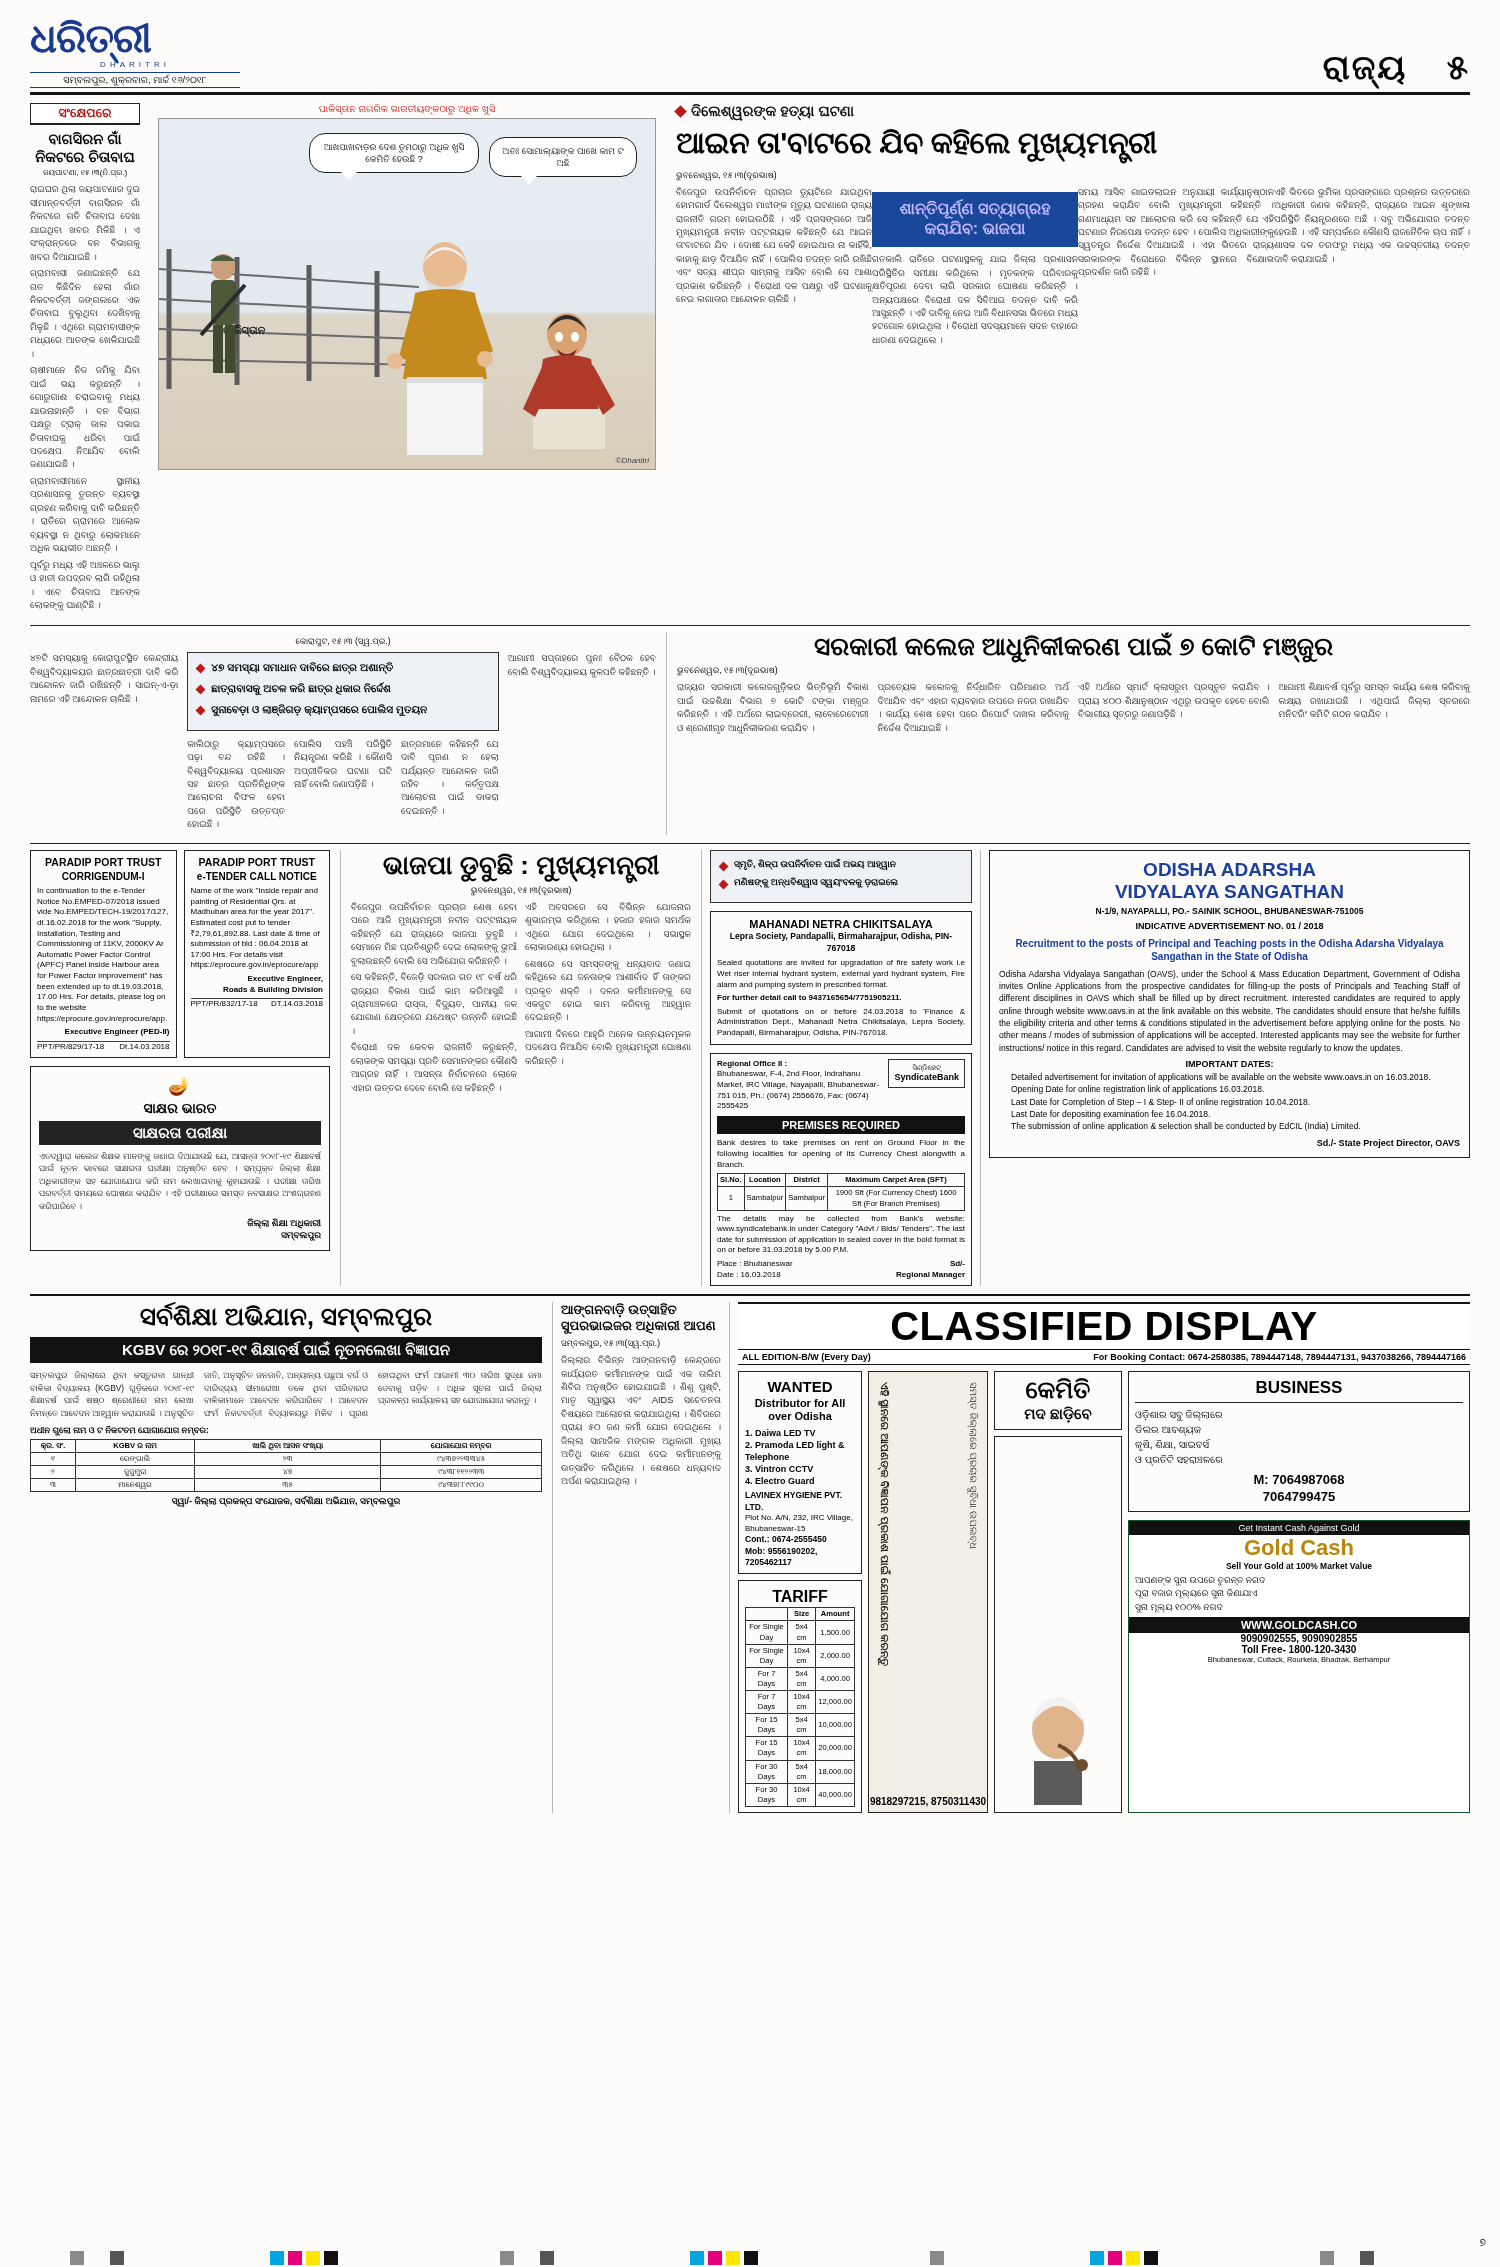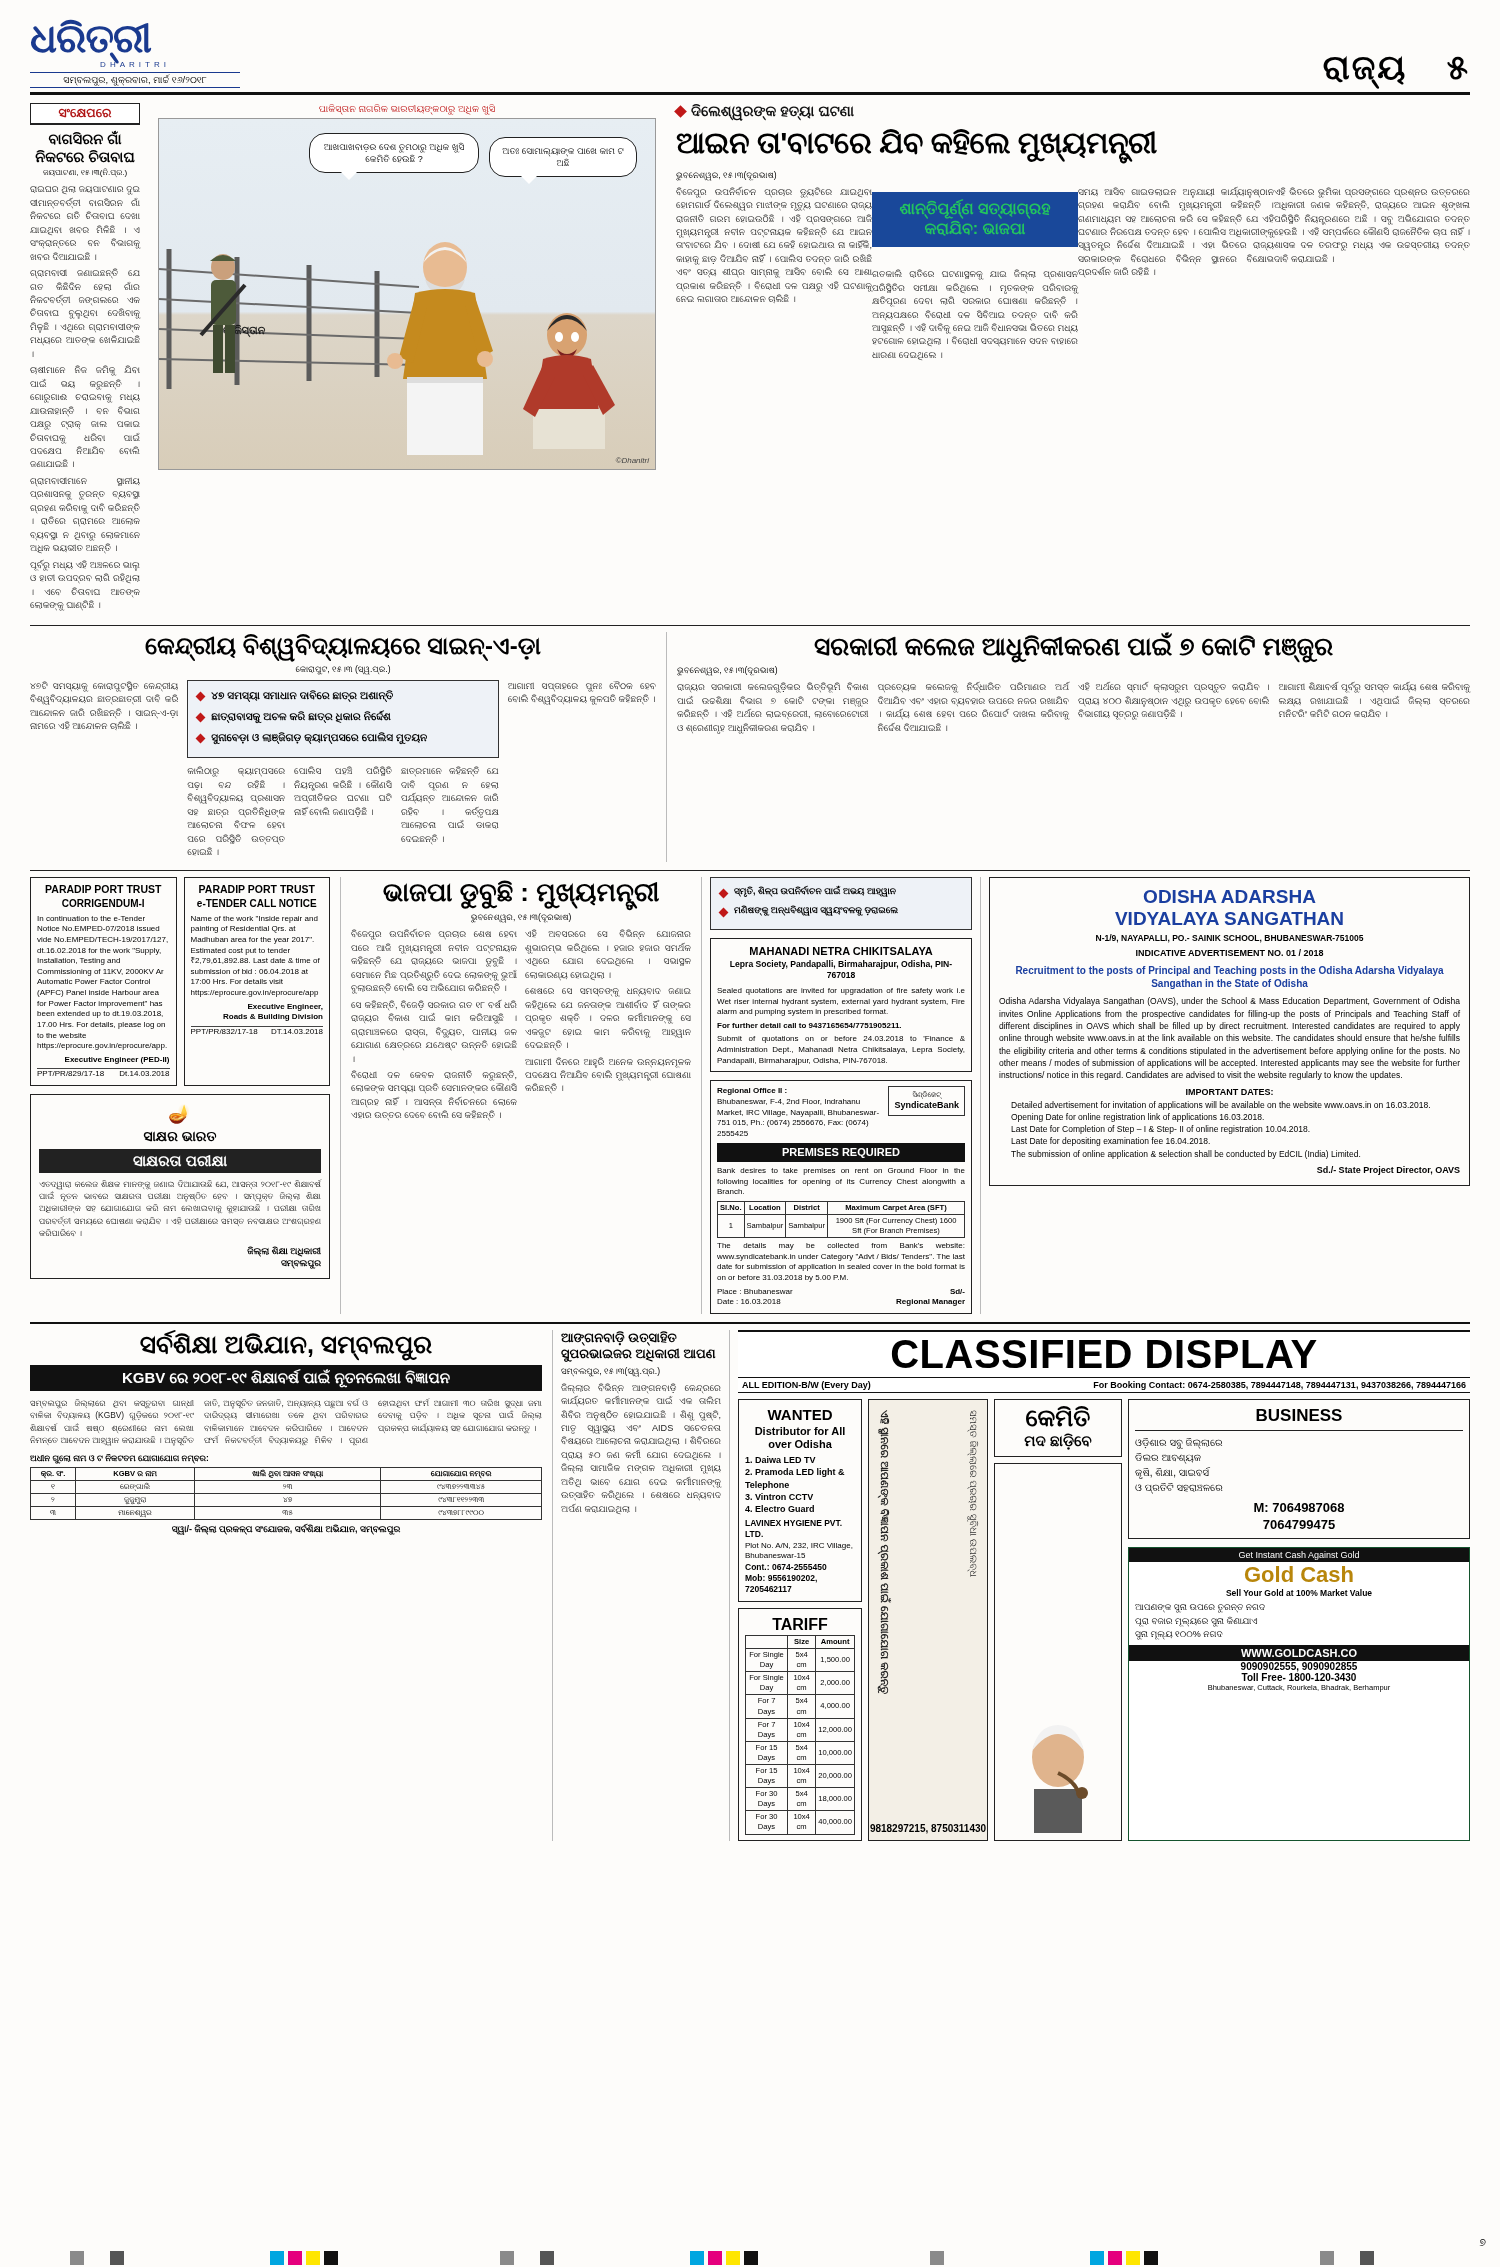--- a/index.html
+++ b/index.html
@@ -36,21 +36,21 @@
   .cartoon{position:relative;height:350px;border:1px solid #999;overflow:hidden;background:#dfe7ee;}
   .sky{position:absolute;inset:0;background:linear-gradient(#e7eef3 0%,#e2e9ef 55%,#ddd6c9 56%,#d8cdb9 100%);}
   .bubble{position:absolute;background:#fff;border:1.4px solid #222;border-radius:16px;font-size:9px;line-height:1.35;text-align:center;padding:7px 9px;}
   .bubble:after{content:"";position:absolute;width:0;height:0;border:9px solid transparent;border-top-color:#fff;bottom:-17px;left:30px;}
   .credit{position:absolute;right:6px;bottom:4px;font-size:8px;color:#444;font-style:italic;}
 
   .c3{flex:1;padding-left:10px;}
   .kicker{font-size:14.5px;font-weight:bold;color:#111;margin-bottom:6px;}
   .kicker .sq{display:inline-block;width:9px;height:9px;background:#c01818;margin-right:6px;transform:rotate(45deg);}
   .big-h{font-size:30px;font-weight:bold;line-height:1.12;letter-spacing:-.5px;}
-  .boxhl{background:#19489a;color:#22c55e;text-align:center;font-weight:bold;font-size:16px;padding:7px 4px;line-height:1.3;margin:6px 0 21px;}
+  .boxhl{background:#19489a;color:#c4b5fd;text-align:center;font-weight:bold;font-size:16px;padding:7px 4px;line-height:1.3;margin:6px 0 6px;}
 
   
   .midband{display:flex;margin-top:10px;border-top:1px solid #222;padding-top:6px;}
   .sain-h{font-size:24px;font-weight:bold;text-align:center;line-height:1.15;}
   .bulletbox{border:1px solid #333;background:#eef2f7;padding:7px 9px;font-size:10.5px;line-height:1.5;}
   .bulletbox div{position:relative;padding-left:14px;margin-bottom:5px;font-weight:bold;}
   .bulletbox div:before{content:"";position:absolute;left:0;top:5px;width:7px;height:7px;background:#c01818;transform:rotate(45deg);}
 
   
   .ad{border:1px solid #222;padding:5px 6px;font-size:8px;line-height:1.33;}
@@ -184,21 +184,20 @@
         <div style="flex:1;" class="od">
           <p>ଏହି ଭିତରେ ଭୁମିକା ପ୍ରସଙ୍ଗରେ ପ୍ରଶ୍ନର ଉତ୍ତରରେ ଅଧିକାରୀ ଜଣକ କହିଛନ୍ତି, ରାଜ୍ୟରେ ଆଇନ ଶୃଙ୍ଖଳା ପରିସ୍ଥିତି ନିୟନ୍ତ୍ରଣରେ ଅଛି । ସବୁ ଅଭିଯୋଗର ତଦନ୍ତ ହେଉଛି । ଏହି ସମ୍ପର୍କରେ କୌଣସି ରାଜନୈତିକ ଚାପ ନାହିଁ । ଶାସକ ଦଳ ତରଫରୁ ମଧ୍ୟ ଏକ ଉଚ୍ଚସ୍ତରୀୟ ତଦନ୍ତ ଦାବି କରାଯାଇଛି ।</p>
         </div>
       </div>
     </div>
   </div>
 
   <div class="midband">
 
     <div style="width:626px;padding-right:10px;">
-      <div class="sain-h">କେନ୍ଦ୍ରୀୟ ବିଶ୍ୱବିଦ୍ୟାଳୟରେ ସାଇନ୍-ଏ-ଡ଼ା</div>
       <div class="byline">କୋରାପୁଟ, ୧୫।୩ (ସ୍ୱ.ପ୍ର.)</div>
       <div style="display:flex;gap:9px;">
         <div style="flex:1;" class="od">
           <p>୪୭ଟି ସମସ୍ୟାକୁ କୋରାପୁଟସ୍ଥିତ କେନ୍ଦ୍ରୀୟ ବିଶ୍ୱବିଦ୍ୟାଳୟର ଛାତ୍ରଛାତ୍ରୀ ଦାବି କରି ଆନ୍ଦୋଳନ ଜାରି ରଖିଛନ୍ତି । ସାଇନ୍-ଏ-ଡ଼ା ନାମରେ ଏହି ଆନ୍ଦୋଳନ ଚାଲିଛି ।</p>
         </div>
         <div style="flex:2.1;">
           <div class="bulletbox">
             <div>୪୭ ସମସ୍ୟା ସମାଧାନ ଦାବିରେ ଛାତ୍ର ଅଶାନ୍ତି</div>
             <div>ଛାତ୍ରାବାସକୁ ଅଚଳ କରି ଛାତ୍ର ଧିକାର ନିର୍ଦ୍ଦେଶ</div>
             <div>ସୁନାବେଡ଼ା ଓ ଲାଞ୍ଜିଗଡ଼ କ୍ୟାମ୍ପସରେ ପୋଲିସ ମୁତୟନ</div>

